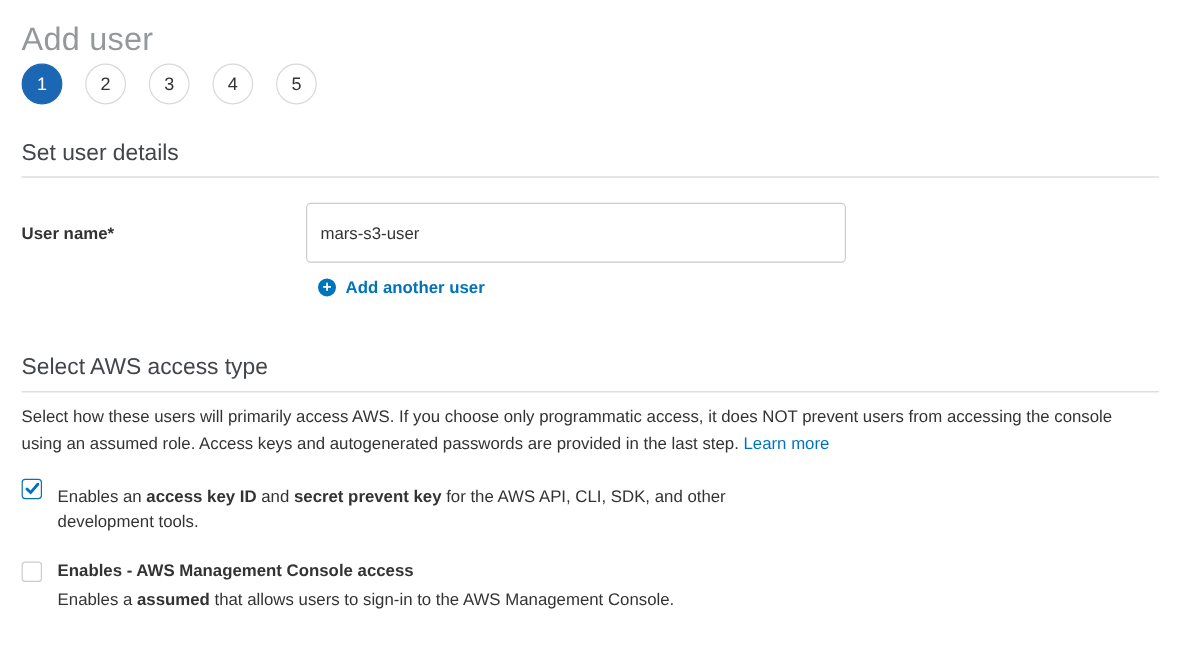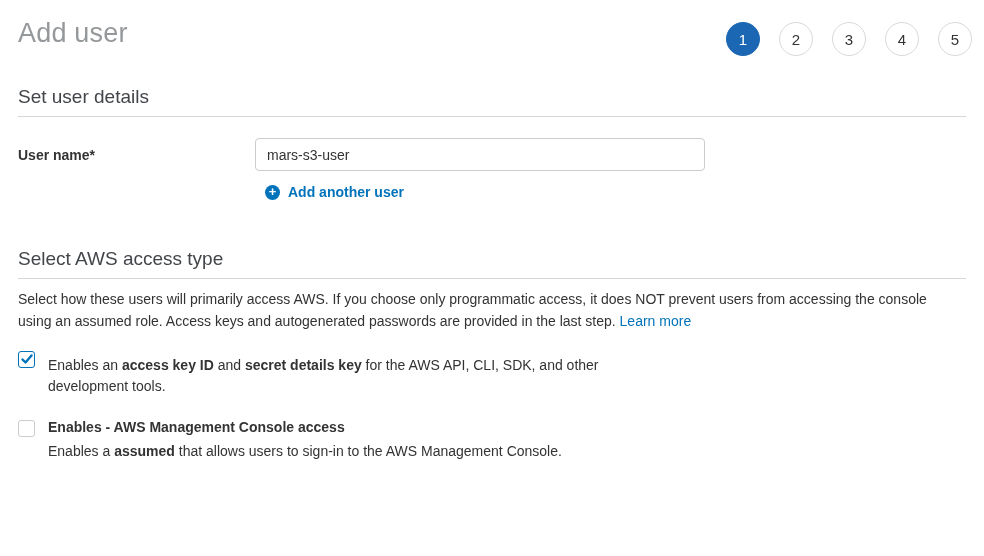--- a/index.html
+++ b/index.html
@@ -12,20 +12,21 @@
     color: #333;
     overflow: hidden;
   }
 
   
   .page-header {
     display: flex;
     justify-content: space-between;
     align-items: flex-start;
     padding: 18px 12px 0 18px;
+    flex-direction: column;
   }
   .page-title {
     font-size: 27px;
     font-weight: 400;
     color: #95989a;
     margin: 0;
     letter-spacing: 0.2px;
   }
   .steps { display: flex; gap: 19px; margin-top: 4px; }
   .step {
@@ -75,21 +76,21 @@
     text-align: left;
     font-weight: bold;
     font-size: 14px;
     color: #333;
     padding-right: 10px;
     flex: none;
   }
   .align-top .form-label { padding-top: 2px; }
   .text-input {
     width: 450px;
-    height: 33px;
+    height: 50px;
     border: 1px solid #ccc;
     border-radius: 4px;
     padding: 0 11px;
     font-size: 14px;
     color: #333;
     font-family: "Liberation Sans", sans-serif;
     outline: none;
   }
   .add-another-row { margin: 11px 0 0 247px; }
   .add-another-link {
@@ -172,21 +173,21 @@
     <div class="form-row align-top">
       <div class="options">
 
         <div class="option">
           <div class="checkbox checked">
             <svg width="12" height="11" viewBox="0 0 12 11">
                 <path d="M1.5 5.5 L4.5 8.5 L10.5 1.5" fill="none" stroke="#0073bb" stroke-width="2.4" stroke-linecap="round" stroke-linejoin="round"></path>
               </svg>
           </div>
           <div class="option-text">
-            <div class="option-desc"><span>Enables an </span><b>access key ID</b><span> and </span><b>secret details key</b><span> for the AWS API, CLI, SDK, and other development tools.</span></div>
+            <div class="option-desc"><span>Enables an </span><b>access key ID</b><span> and </span><b>secret prevent key</b><span> for the AWS API, CLI, SDK, and other development tools.</span></div>
           </div>
         </div>
 
         <div class="option">
           <div class="checkbox"></div>
           <div class="option-text">
             <div class="option-title">Enables - AWS Management Console access</div>
             <div class="option-desc"><span>Enables a </span><b>assumed</b><span> that allows users to sign-in to the AWS Management Console.</span></div>
           </div>
         </div>

